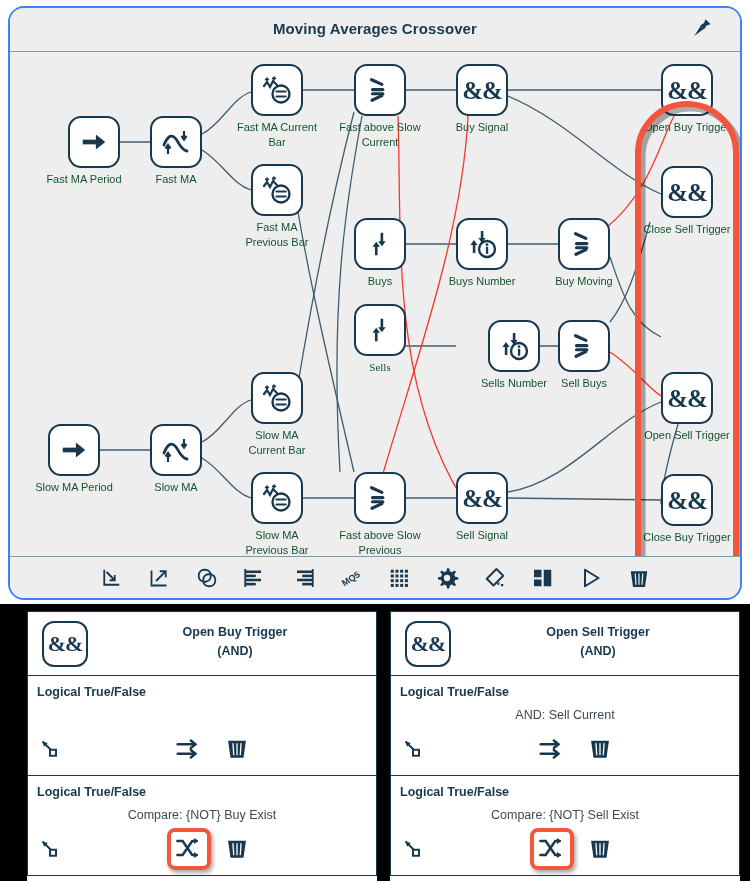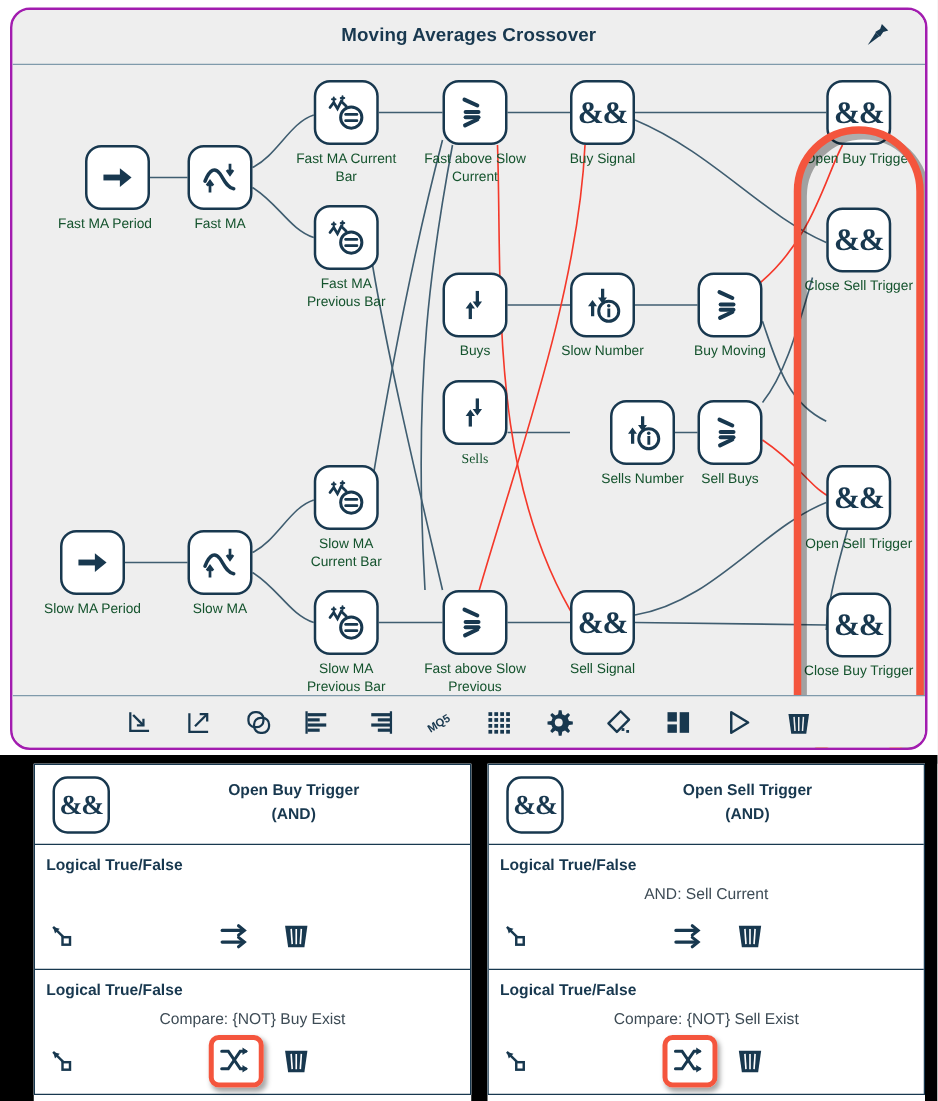--- a/index.html
+++ b/index.html
@@ -7,21 +7,21 @@
     width:750px;height:881px;
     background:#ffffff;
     font-family:"Liberation Sans", sans-serif;
     overflow:hidden;
     position:relative;
   }
   
   #diagram-window{
     position:absolute;left:8px;top:6px;width:734px;height:594px;
     background:#eeeeee;
-    border:2px solid #a21caf;
+    border:2px solid #3b82f6;
     border-radius:16px;
     box-sizing:border-box;
     overflow:hidden;
   }
   #diagram-titlebar{
     position:absolute;left:0;top:0;width:100%;height:44px;
     border-bottom:1px solid #7f9aab;
     box-sizing:border-box;
     background:#eeeeee;
   }
@@ -331,21 +331,21 @@
                 <path d="M8 24 L8 13 M4.4 17 L8 12 L11.6 17 Z"></path>
                 <rect x="6.8" y="15" width="2.6" height="10"></rect>
               </g>
               <circle cx="21" cy="21" r="8" fill="#fff" stroke="#18384f" stroke-width="2.4"></circle>
               <g fill="#18384f">
                 <circle cx="21" cy="16.6" r="1.4"></circle>
                 <rect x="19.9" y="18.8" width="2.3" height="7"></rect>
               </g>
             </svg>
           </div>
-          <div class="lbl">Slow Number</div>
+          <div class="lbl">Buys Number</div>
         </div>
         <div class="node" style="left: 548px; top: 166px;">
           <div class="box">
             <svg viewBox="0 0 32 32" width="30" height="30">
               <g fill="none" stroke="#18384f" stroke-width="3.4" stroke-linecap="round" stroke-linejoin="round">
                 <path d="M7 5 L18 10"></path>
                 <path d="M8 15.5 L19 15.5"></path>
                 <path d="M8 20 L19 20"></path>
                 <path d="M18 22 L7.5 27"></path>
               </g>

